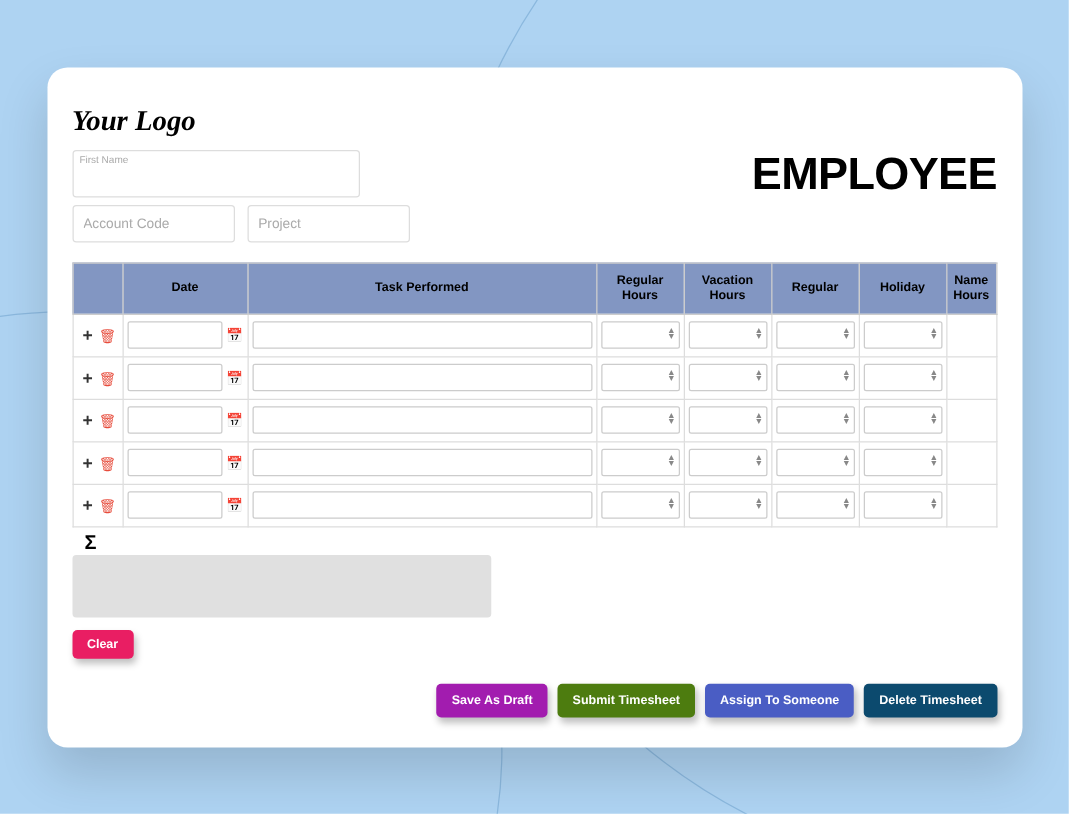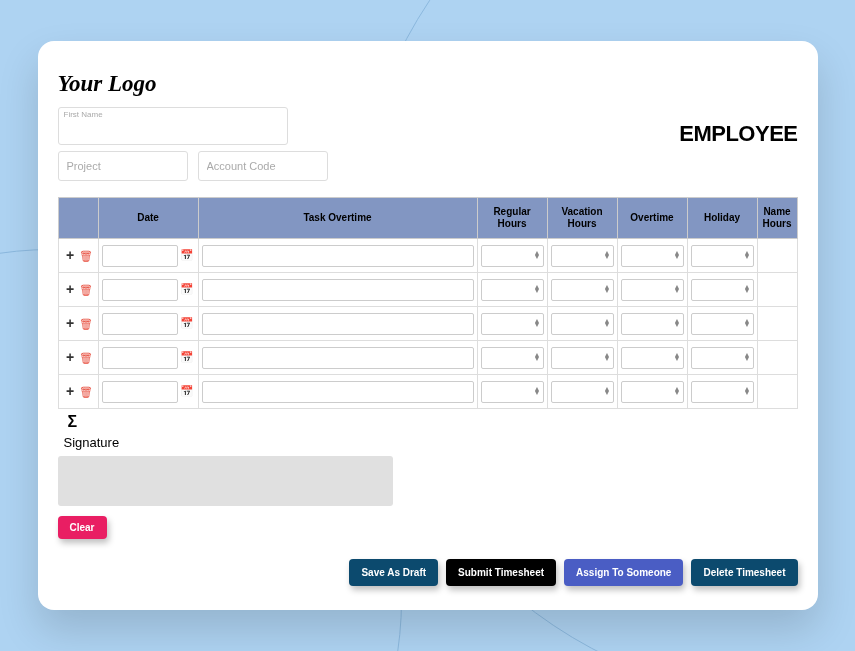--- a/index.html
+++ b/index.html
@@ -45,41 +45,41 @@
 .logo {
   font-family: "Brush Script MT", cursive;
   font-size: 23px;
   font-weight: bold;
   font-style: italic;
   margin-bottom: 10px;
 }
 .header-row {
   display: flex;
   justify-content: space-between;
-  align-items: flex-end;
+  align-items: center;
   margin-bottom: 6px;
 }
 .name-fields { display: flex; gap: 10px; }
 .name-fields input {
   width: 230px; height: 38px;
   border: 1px solid #ddd;
   border-radius: 3px;
   padding: 4px 8px;
   font-size: 11px;
 }
 .name-fields .field-wrap { position: relative; }
 .name-fields label {
   position: absolute;
   top: 3px; left: 6px;
   font-size: 8px;
   color: #aaa;
 }
 .title {
   text-align: right;
-  font-size: 22px;
+  font-size: 36px;
   font-weight: 800;
   line-height: 1.05;
   letter-spacing: -0.5px;
 }
 .sub-fields { display: flex; gap: 10px; margin-bottom: 16px; }
 .sub-fields input {
   width: 130px; height: 30px;
   border: 1px solid #ddd;
   border-radius: 3px;
   padding: 0 8px;
@@ -187,22 +187,22 @@
 .footer-btns button {
   border: none;
   color: #fff;
   padding: 8px 12px;
   font-size: 10px;
   font-weight: bold;
   border-radius: 4px;
   cursor: pointer;
   box-shadow: 2px 4px 6px rgba(0,0,0,0.25);
 }
-.btn-draft { background: #0c4a6e; }
-.btn-submit { background: #000000; }
+.btn-draft { background: #a21caf; }
+.btn-submit { background: #4d7c0f; }
 .btn-assign { background: #4a5dc4; }
 .btn-delete { background: #0c4a6e; }
 </style>
 </head>
 <body>
 
 <div class="bg-arcs"></div>
 
 <div class="card">
   <div class="logo">Your Logo</div>
@@ -213,33 +213,33 @@
         <label>First Name</label>
         <input type="text" style="">
       </div>
     </div>
     <div class="title">
       <div>EMPLOYEE</div>
     </div>
   </div>
 
   <div class="sub-fields">
+    <input type="text" placeholder="Account Code" style="">
     <input type="text" placeholder="Project" style="">
-    <input type="text" placeholder="Account Code" style="">
   </div>
 
   <table>
     <thead>
       <tr>
         <th class="action-cell"></th>
         <th class="date-cell">Date</th>
-        <th>Task Overtime</th>
+        <th>Task Performed</th>
         <th class="hours-cell">Regular Hours</th>
         <th class="hours-cell">Vacation Hours</th>
-        <th class="hours-cell">Overtime</th>
+        <th class="hours-cell">Regular</th>
         <th class="hours-cell">Holiday</th>
         <th class="total-cell">Name Hours</th>
       </tr>
     </thead>
     <tbody id="table-body">
         <tr>
           <td class="action-cell"><span class="add-btn">+</span><span class="del-btn">🗑</span></td>
           <td class="date-cell">
             <div class="date-input-wrap">
               <input class="row-input" style="">
@@ -353,21 +353,20 @@
           </td>
           <td class="total-cell"></td>
         </tr>
       </tbody>
   </table>
 
   <div style="padding-left:10px; margin-top:4px;">
     <span class="sigma">Σ</span>
   </div>
 
-  <div class="sig-label">Signature</div>
   <div class="sig-pad"></div>
   <button class="clear-btn">Clear</button>
 
   <div class="footer-btns">
     <button class="btn-draft">Save As Draft</button>
     <button class="btn-submit">Submit Timesheet</button>
     <button class="btn-assign">Assign To Someone</button>
     <button class="btn-delete">Delete Timesheet</button>
   </div>
 </div>

